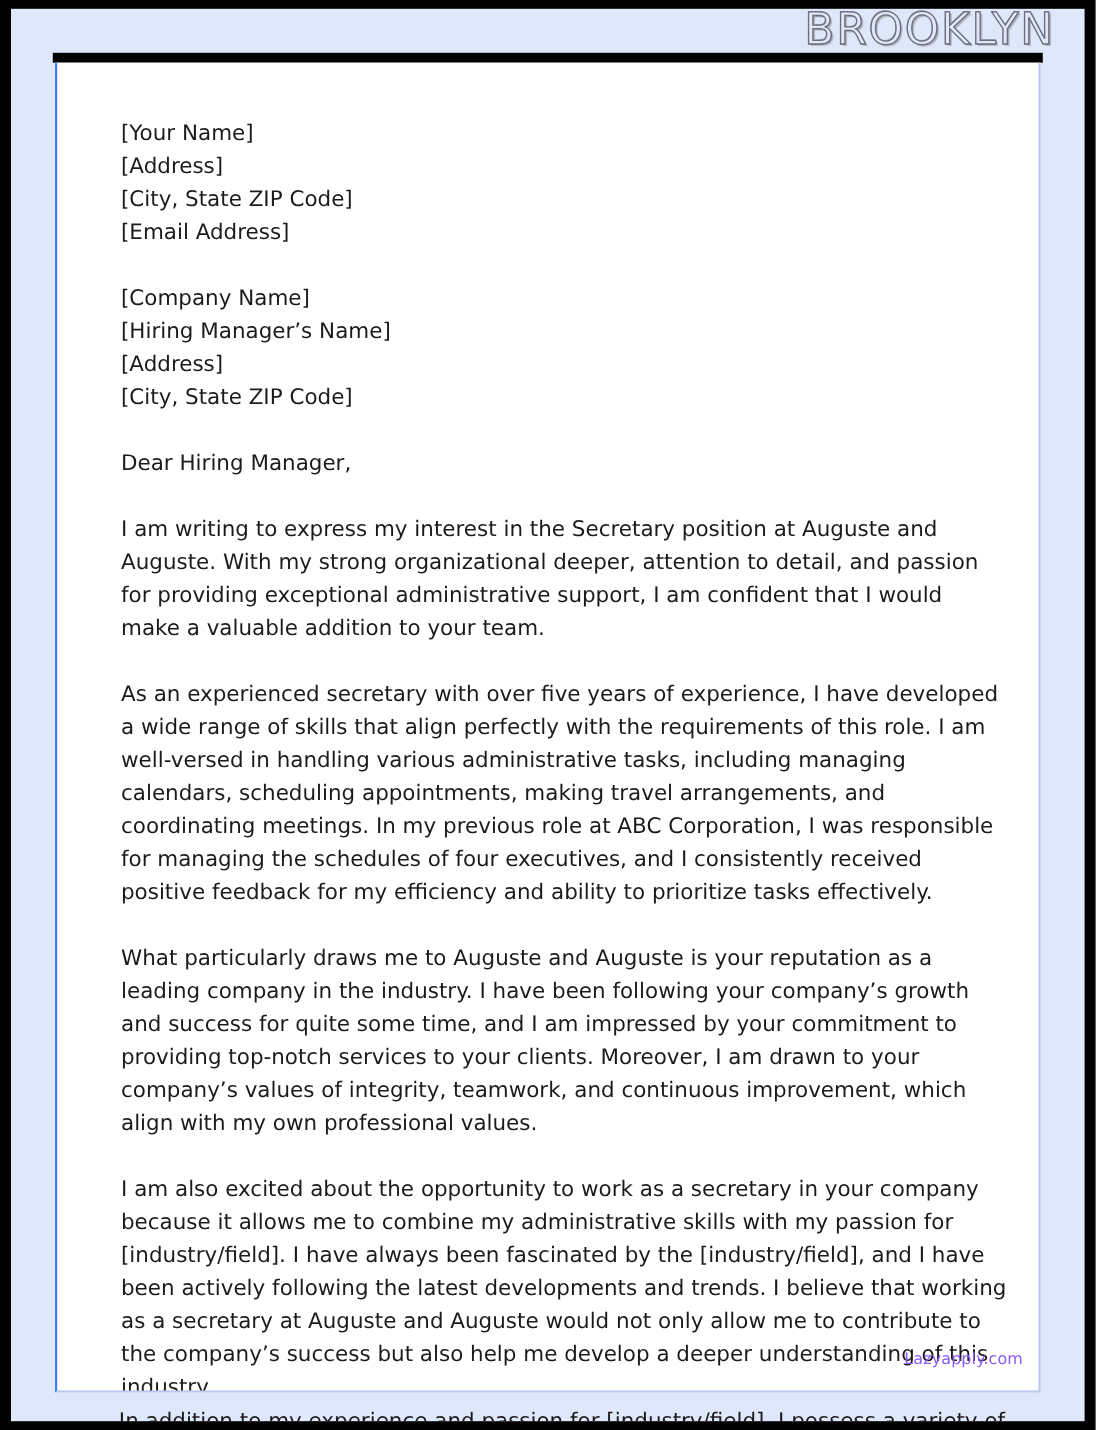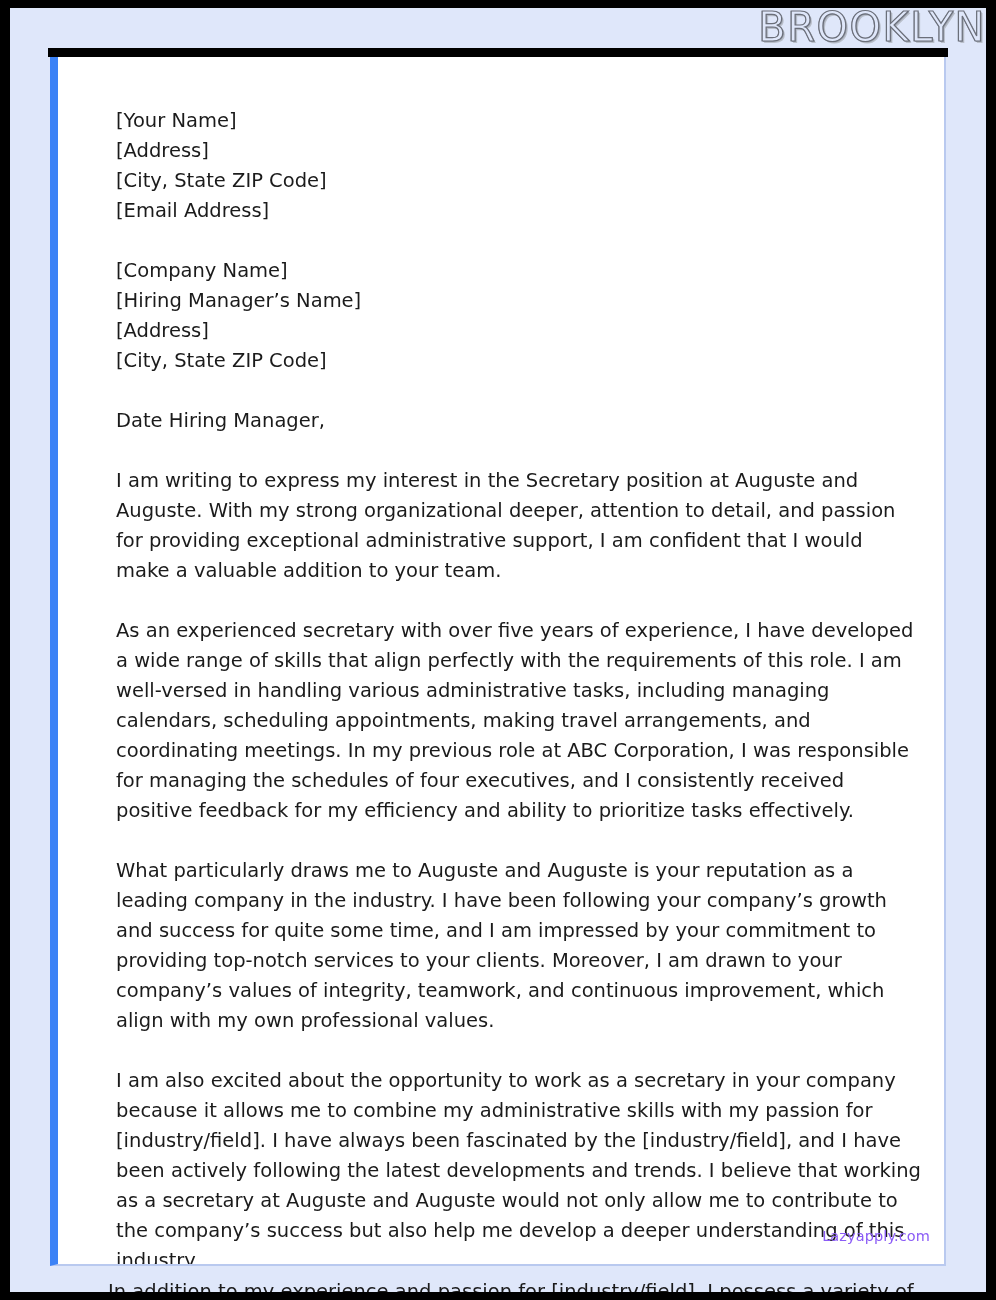--- a/index.html
+++ b/index.html
@@ -39,20 +39,21 @@
   
   .letterhead {
     position: absolute;
     left: 0;
     top: 0;
     right: 0;
     height: 40px;
     display: flex;
     align-items: center;
     justify-content: flex-end;
+    padding-right: 27px;
     box-sizing: border-box;
   }
 
   .brand-title {
     font-family: "DejaVu Sans", "Liberation Sans", sans-serif;
     font-size: 40px;
     font-weight: 400;
     letter-spacing: 1.5px;
     line-height: 1;
     color: #dfe7fa;
@@ -76,21 +77,21 @@
   }
 
   
   .letter-sheet {
     position: absolute;
     left: 40px;
     top: 49px;
     width: 896px;
     height: 1209px;
     background: #ffffff;
-    border-left: 8px solid #3b82f6;
+    border-left: 2px solid #3b82f6;
     border-right: 2px solid #b9c9ef;
     border-bottom: 2px solid #b9c9ef;
     box-sizing: border-box;
     overflow: hidden;
   }
 
   .letter-body {
     position: absolute;
     left: 58px;
     top: 49px;
@@ -162,21 +163,21 @@
           <div class="addr-line">[Email Address]</div>
         </div>
 
         <div class="addr-block">
           <div class="addr-line">[Company Name]</div>
           <div class="addr-line">[Hiring Manager’s Name]</div>
           <div class="addr-line">[Address]</div>
           <div class="addr-line">[City, State ZIP Code]</div>
         </div>
 
-        <div class="salutation">Date Hiring Manager,</div>
+        <div class="salutation">Dear Hiring Manager,</div>
 
         <p class="letter-para">I am writing to express my interest in the Secretary position at Auguste and Auguste. With my strong organizational deeper, attention to detail, and passion for providing exceptional administrative support, I am confident that I would make a valuable addition to your team.</p>
         <p class="letter-para">As an experienced secretary with over five years of experience, I have developed a wide range of skills that align perfectly with the requirements of this role. I am well-versed in handling various administrative tasks, including managing calendars, scheduling appointments, making travel arrangements, and coordinating meetings. In my previous role at ABC Corporation, I was responsible for managing the schedules of four executives, and I consistently received positive feedback for my efficiency and ability to prioritize tasks effectively.</p>
         <p class="letter-para">What particularly draws me to Auguste and Auguste is your reputation as a leading company in the industry. I have been following your company’s growth and success for quite some time, and I am impressed by your commitment to providing top-notch services to your clients. Moreover, I am drawn to your company’s values of integrity, teamwork, and continuous improvement, which align with my own professional values.</p>
         <p class="letter-para last-visible">I am also excited about the opportunity to work as a secretary in your company because it allows me to combine my administrative skills with my passion for [industry/field]. I have always been fascinated by the [industry/field], and I have been actively following the latest developments and trends. I believe that working as a secretary at Auguste and Auguste would not only allow me to contribute to the company’s success but also help me develop a deeper understanding of this industry.</p>
 
       </div>
 
       <div class="watermark">Lazyapply.com</div>
     </div>

